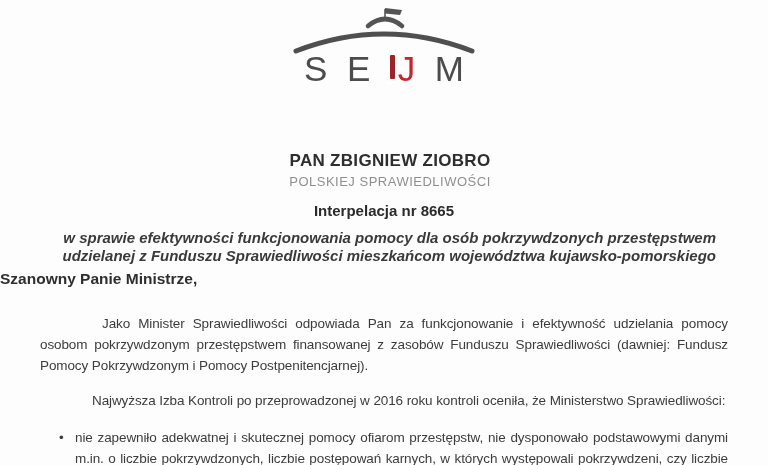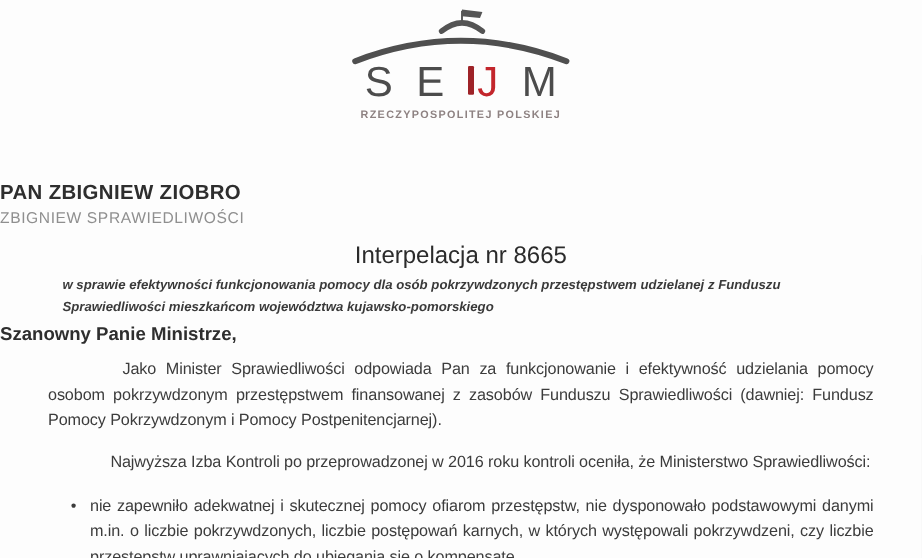--- a/index.html
+++ b/index.html
@@ -65,53 +65,53 @@
   .date-line {
     position: absolute;
     top: 113px;
     right: 66px;
     font-size: 15px;
     font-weight: bold;
     color: #3b3b3b;
   }
 
   
-  .recipient { position: absolute; top: 151px; left: 0; right: 0; }
+  .recipient { position: absolute; top: 151px; left: 12px; right: 0; text-align: center; }
   .recipient-name {
     font-size: 17px;
     font-weight: bold;
     letter-spacing: 0.3px;
     color: #2e2e2e;
   }
   .recipient-title {
     margin-top: 3px;
     font-size: 13px;
     letter-spacing: 0.5px;
     color: #8f8f8f;
   }
 
   
   .interpellation-title {
     position: absolute;
     top: 202px;
     left: 0; right: 0;
     text-align: center;
-    font-size: 20px;
-    font-weight: normal;
+    font-size: 15px;
+    font-weight: bold;
     color: #2b2b2b;
   }
   .subject {
     position: absolute;
     top: 229px;
     left: 52px;
     right: 52px;
-    text-align: left;
+    text-align: right;
     font-style: italic;
     font-weight: bold;
-    font-size: 11px;
+    font-size: 15px;
     line-height: 18px;
     color: #3a3a3a;
   }
   .salutation {
     position: absolute;
     top: 270px;
     left: 0; right: 0;
     text-align: left;
     font-size: 15.5px;
     font-weight: bold;
@@ -123,21 +123,21 @@
     position: absolute;
     top: 297px;
     left: 40px;
     right: 40px;
     font-size: 13.5px;
     line-height: 21px;
     letter-spacing: -0.1px;
     color: #3c3c3c;
   }
   .para { margin: 0; text-align: justify; }
-  .indent-1 { text-indent: 62px; }
+  .indent-1 { text-indent: 62px; margin-top: 16px; }
   .indent-2 { text-indent: 52px; margin-top: 14px; white-space: nowrap; }
   .bullets { list-style: none; margin: 16px 0 0 0; padding: 0; }
   .bullet-item { position: relative; padding-left: 35px; text-align: justify; }
   .bullet-marker { position: absolute; left: 19px; top: 0; }
 </style>
 </head>
 <body>
 
 <div class="page">
 
@@ -154,27 +154,26 @@
     </svg>
     <div class="logo-letters">
       <span>S</span>
       <span>E</span>
       <span class="j-group">
         <span class="j-bar"></span>
         <span class="j-letter">J</span>
       </span>
       <span>M</span>
     </div>
-    <div class="logo-subtitle">RZECZYPOSPOLITEJ POLSKIEJ</div>
   </div>
 
 
   <div class="recipient">
     <div class="recipient-name">PAN ZBIGNIEW ZIOBRO</div>
-    <div class="recipient-title">ZBIGNIEW SPRAWIEDLIWOŚCI</div>
+    <div class="recipient-title">POLSKIEJ SPRAWIEDLIWOŚCI</div>
   </div>
 
   <div class="interpellation-title">Interpelacja nr 8665</div>
   <div class="subject">w sprawie efektywności funkcjonowania pomocy dla osób pokrzywdzonych przestępstwem udzielanej z Funduszu Sprawiedliwości mieszkańcom województwa kujawsko-pomorskiego</div>
   <div class="salutation">Szanowny Panie Ministrze,</div>
 
   <div class="body-text">
     <p class="para indent-1">Jako Minister Sprawiedliwości odpowiada Pan za funkcjonowanie i efektywność udzielania pomocy osobom pokrzywdzonym przestępstwem finansowanej z zasobów Funduszu Sprawiedliwości (dawniej: Fundusz Pomocy Pokrzywdzonym i Pomocy Postpenitencjarnej).</p>
     <p class="para indent-2">Najwyższa Izba Kontroli po przeprowadzonej w 2016 roku kontroli oceniła, że Ministerstwo Sprawiedliwości:</p>
     <ul class="bullets">

